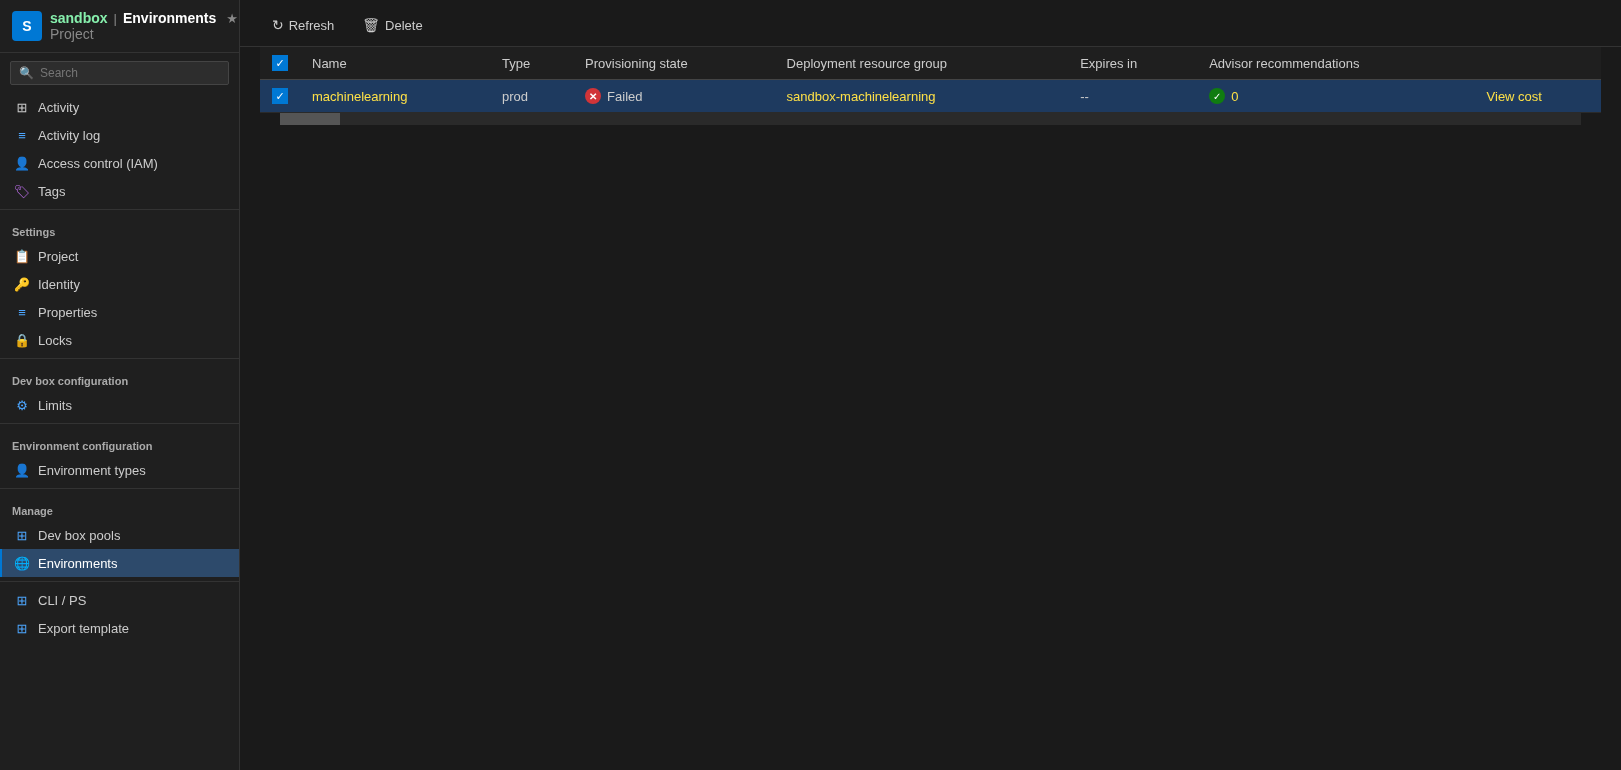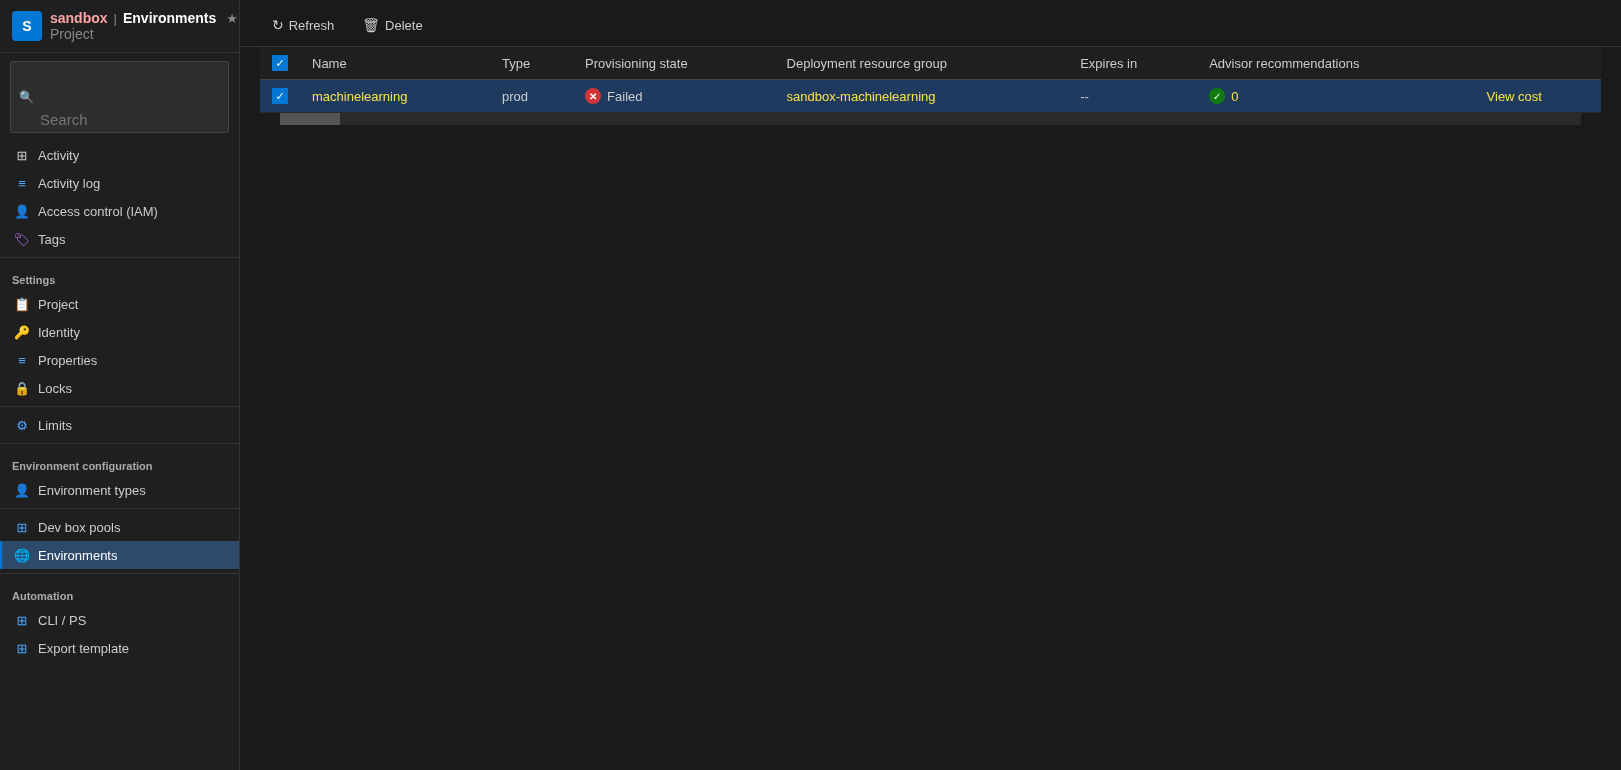--- a/index.html
+++ b/index.html
@@ -59,23 +59,22 @@
       border: 1px solid #444;
       border-radius: 2px;
       padding: 4px 8px;
       gap: 6px;
     }
     .search-box input {
       background: transparent;
       border: none;
       outline: none;
       color: #ccc;
-      font-size: 15px;
+      font-size: 12px;
       width: 100%;
-      margin-top: 45px;
     }
     .search-icon { color: #888; font-size: 12px; }
 
     .nav-item {
       display: flex;
       align-items: center;
       padding: 6px 12px;
       gap: 8px;
       cursor: pointer;
       color: #ccc;
@@ -266,21 +265,21 @@
     }
   </style>
 </head>
 <body>
 
 <aside class="sidebar">
   <div class="sidebar-header">
     <div class="app-icon">S</div>
     <div class="sidebar-title">
       <div style="display:flex;align-items:center;gap:6px;">
-        <span style="color:#fca5a5;font-size:14px;font-weight:600;">sandbox</span>
+        <span style="color:#86efac;font-size:14px;font-weight:600;">sandbox</span>
         <span style="color:#888;">|</span>
         <span style="color:#fff;font-size:14px;font-weight:600;">Environments</span>
         <span style="color:#888;cursor:pointer;margin-left:4px;">★</span>
 
       </div>
       <span class="sidebar-title-sub">Project</span>
     </div>
   </div>
 
   <div class="search-box">
@@ -322,47 +321,48 @@
     <span class="nav-icon" style="color:#4da6ff;">≡</span>
     <span>Properties</span>
   </div>
   <div class="nav-item">
     <span class="nav-icon" style="color:#4da6ff;">🔒</span>
     <span>Locks</span>
   </div>
 
   <div class="nav-divider"></div>
 
+  <div class="nav-section-label">Dev box configuration</div>
   <div class="nav-item">
     <span class="nav-icon" style="color:#4da6ff;">⚙</span>
     <span>Limits</span>
   </div>
 
   <div class="nav-divider"></div>
 
   <div class="nav-section-label">Environment configuration</div>
   <div class="nav-item">
     <span class="nav-icon" style="color:#4da6ff;">👤</span>
     <span>Environment types</span>
   </div>
 
   <div class="nav-divider"></div>
 
+  <div class="nav-section-label">Manage</div>
   <div class="nav-item">
     <span class="nav-icon" style="color:#4da6ff;">⊞</span>
     <span>Dev box pools</span>
   </div>
   <div class="nav-item active">
     <span class="nav-icon" style="color:#4da6ff;">🌐</span>
     <span>Environments</span>
   </div>
 
   <div class="nav-divider"></div>
 
-  <div class="nav-section-label">Automation</div>
   <div class="nav-item">
     <span class="nav-icon" style="color:#4da6ff;">⊞</span>
     <span>CLI / PS</span>
   </div>
   <div class="nav-item">
     <span class="nav-icon" style="color:#4da6ff;">⊞</span>
     <span>Export template</span>
   </div>
 </aside>
 

